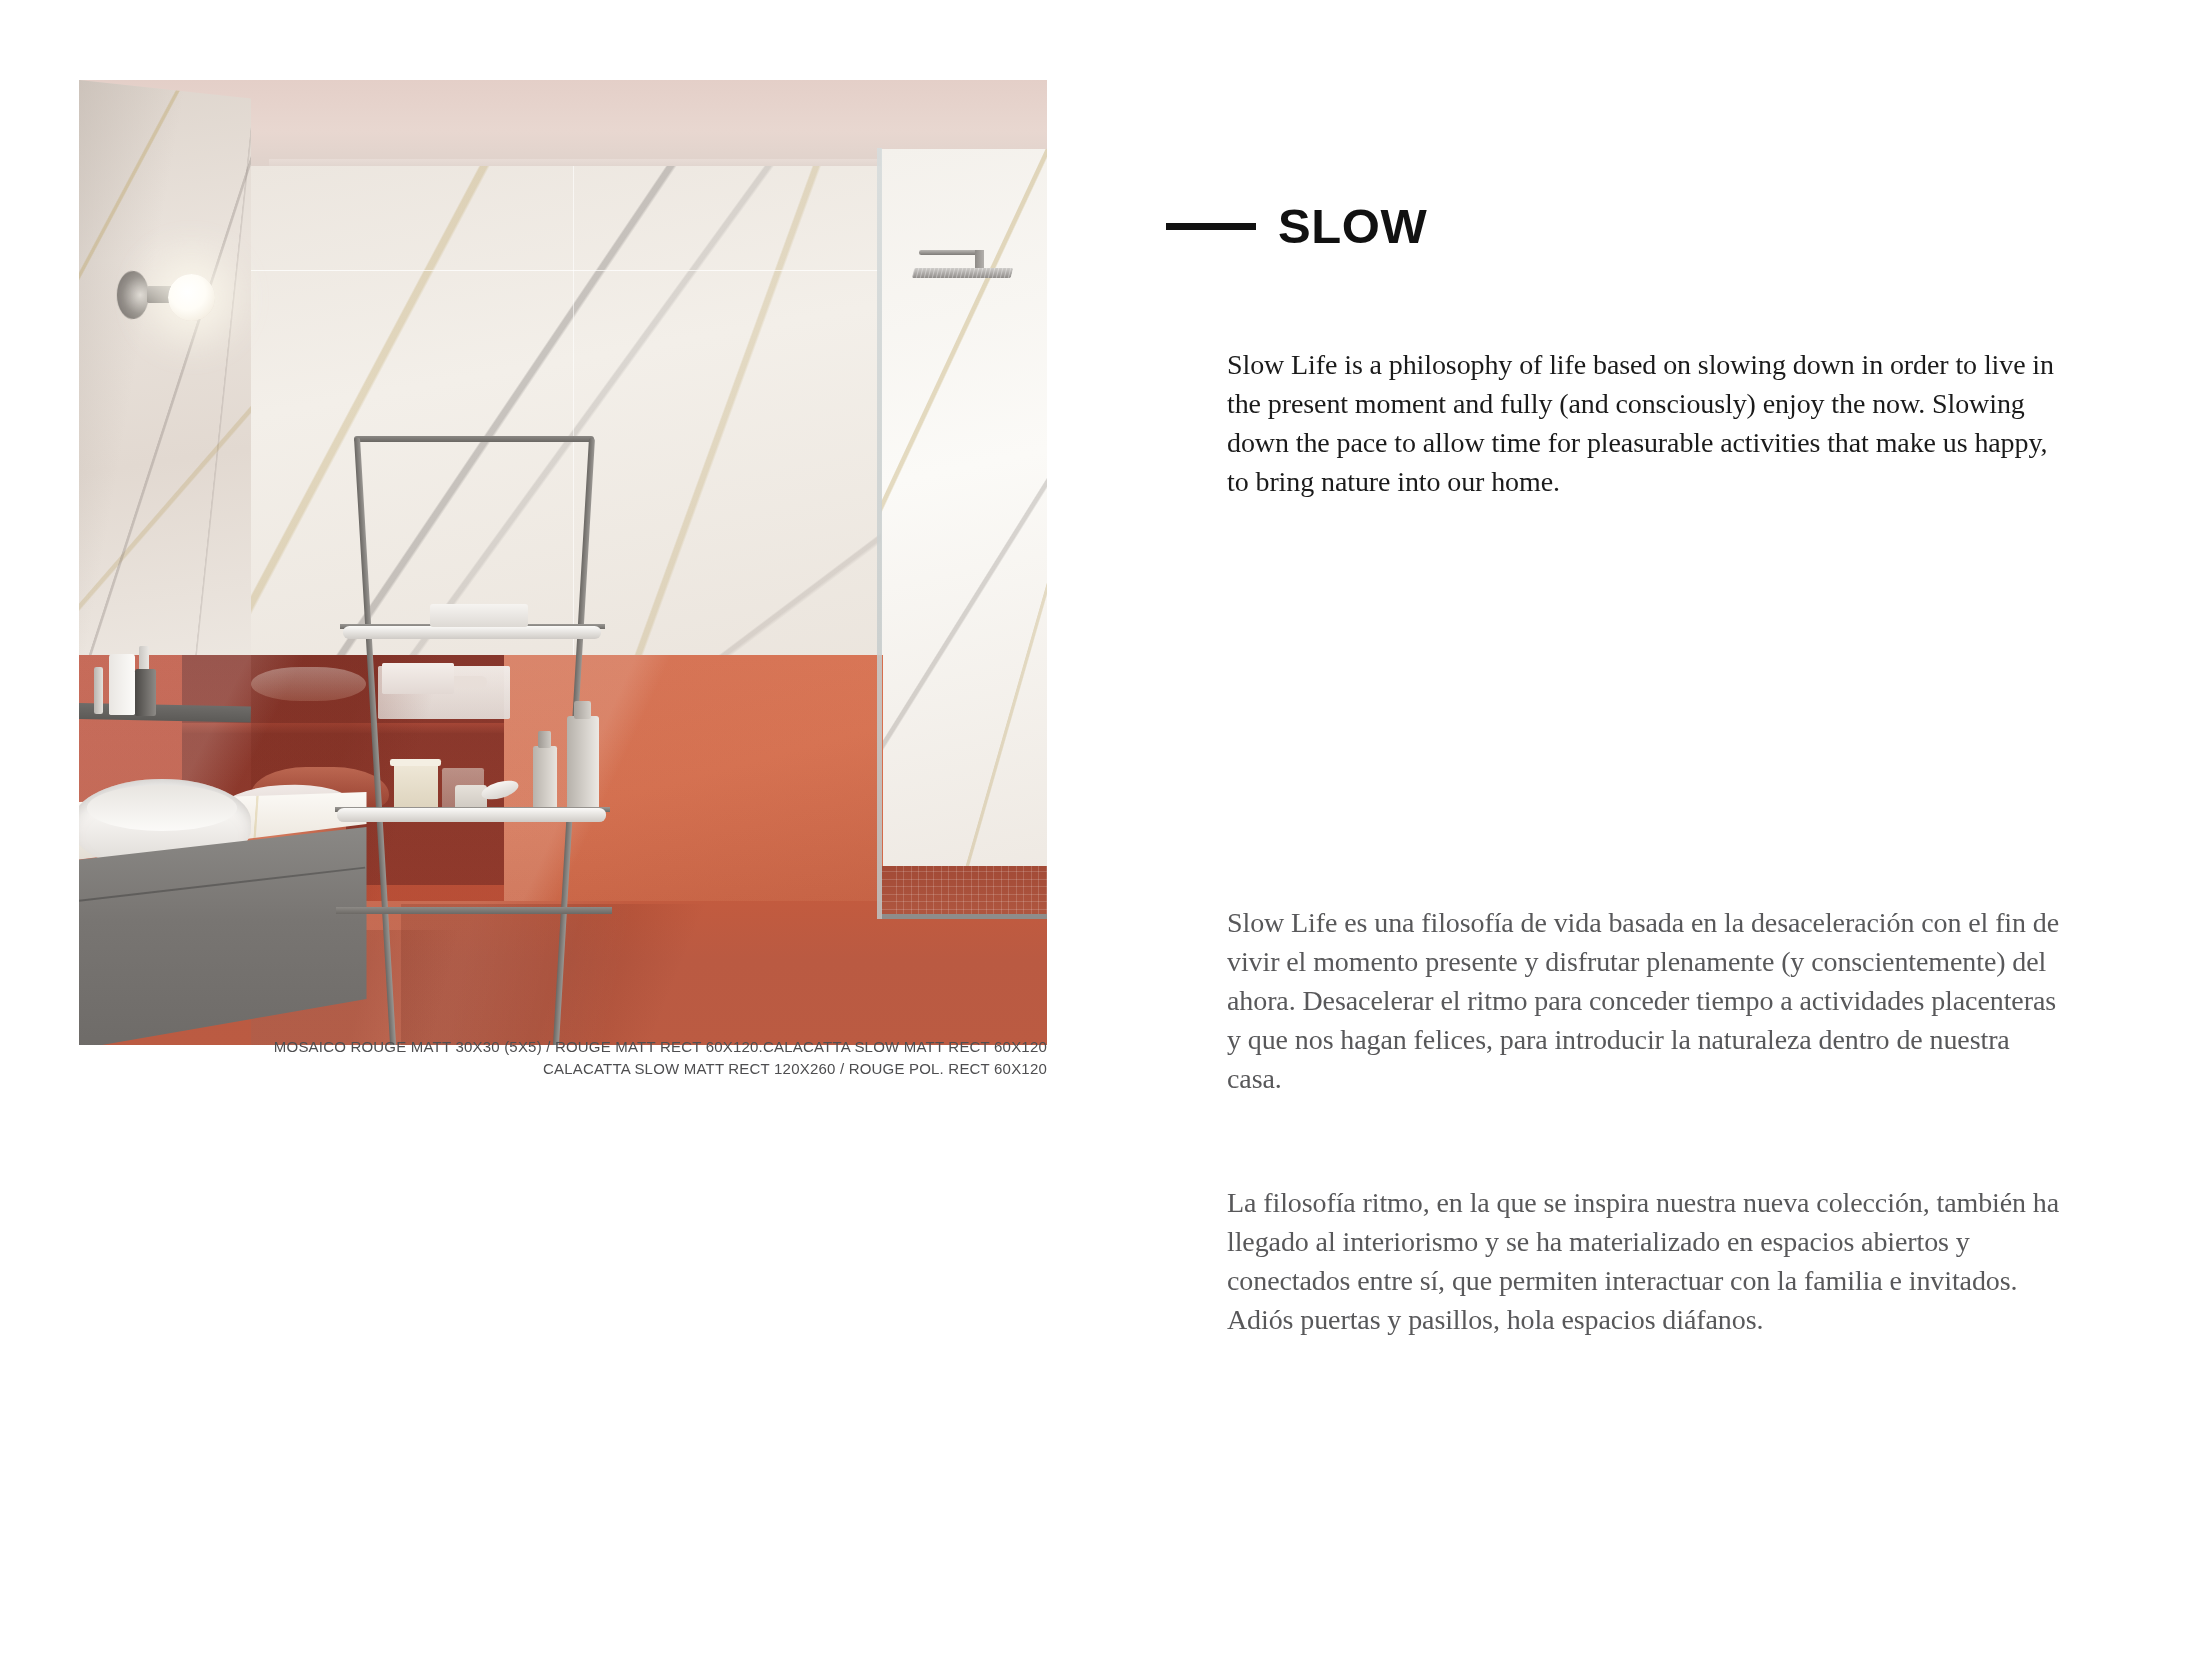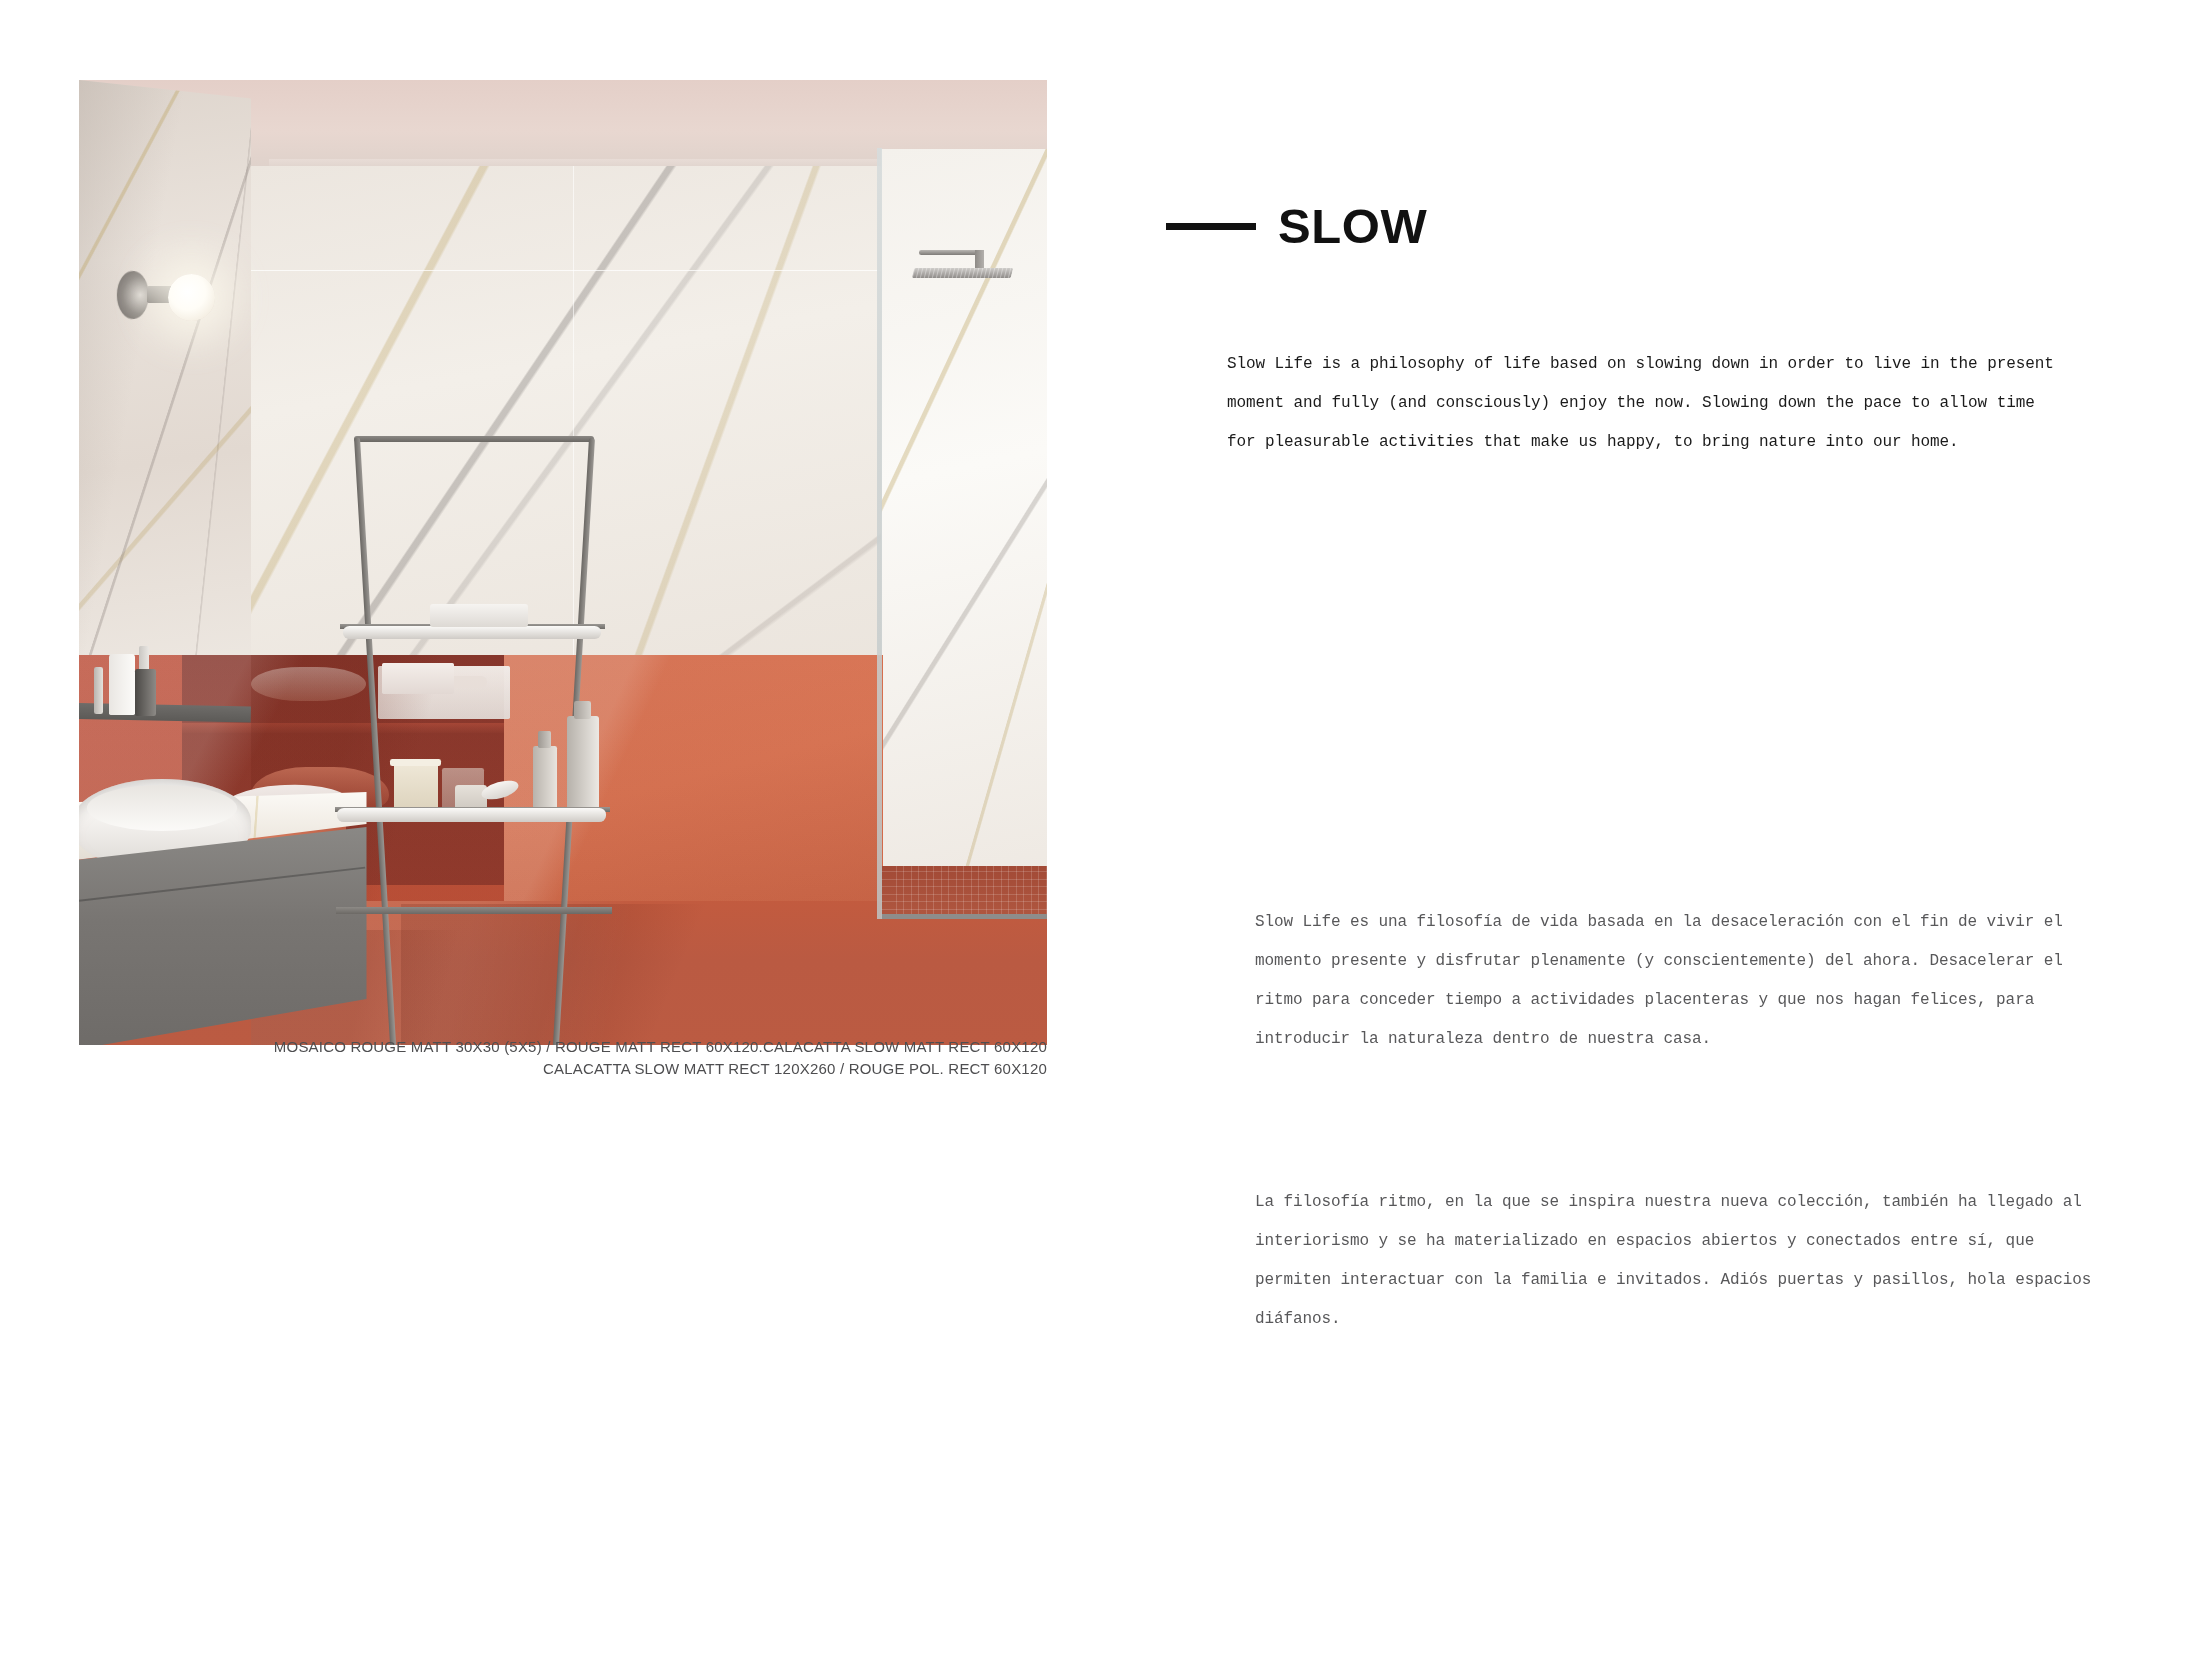--- a/index.html
+++ b/index.html
@@ -438,29 +438,29 @@
     color: #111111;
     line-height: 1;
   }
 
   .body-col {
     position: absolute;
     left: 1227px;
     width: 844px;
   }
   .para {
-    font-family: Liberation Mono, monospace;
-    font-size: 16px;
+    font-family: Liberation Serif, serif;
+    font-size: 28px;
     line-height: 39px;
     letter-spacing: -0.1px;
     font-stretch: semi-condensed;
     margin: 0;
   }
   .para.en { color: #1b1b1b; }
-  .para.es { color: #58585a; margin-left: 28px; }
+  .para.es { color: #58585a; }
 
   .en-1 { top: 345px; }
   .en-2 { top: 593px; }
   .es-1 { top: 903px; }
   .es-2 { top: 1183px; }
 
   
   .footer {
     position:absolute;
     left: 79px;

